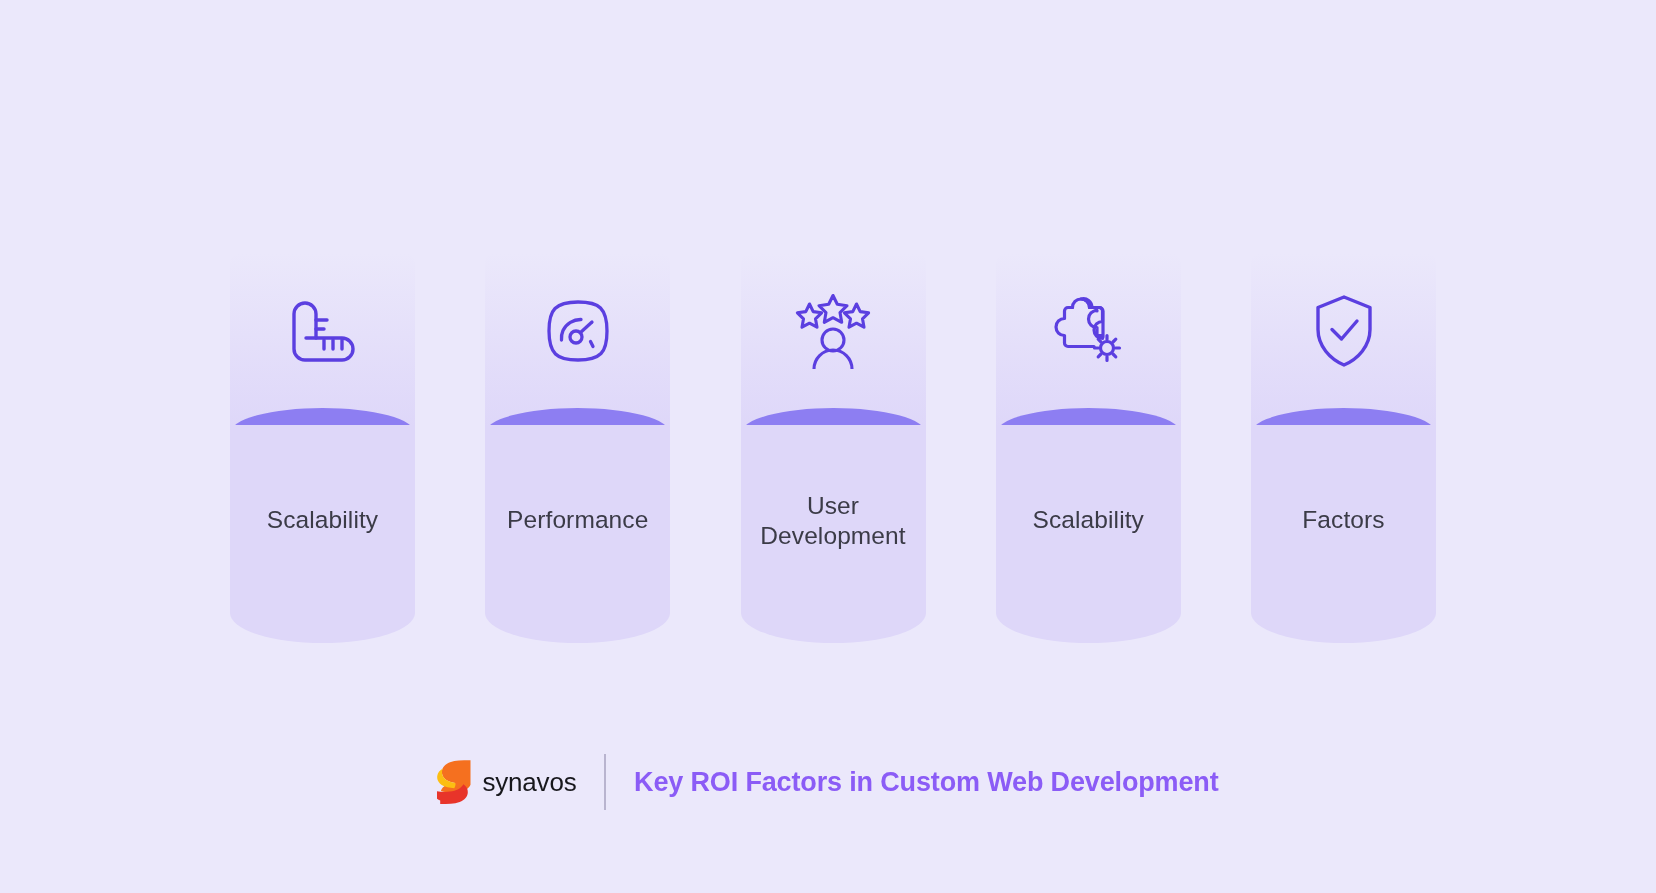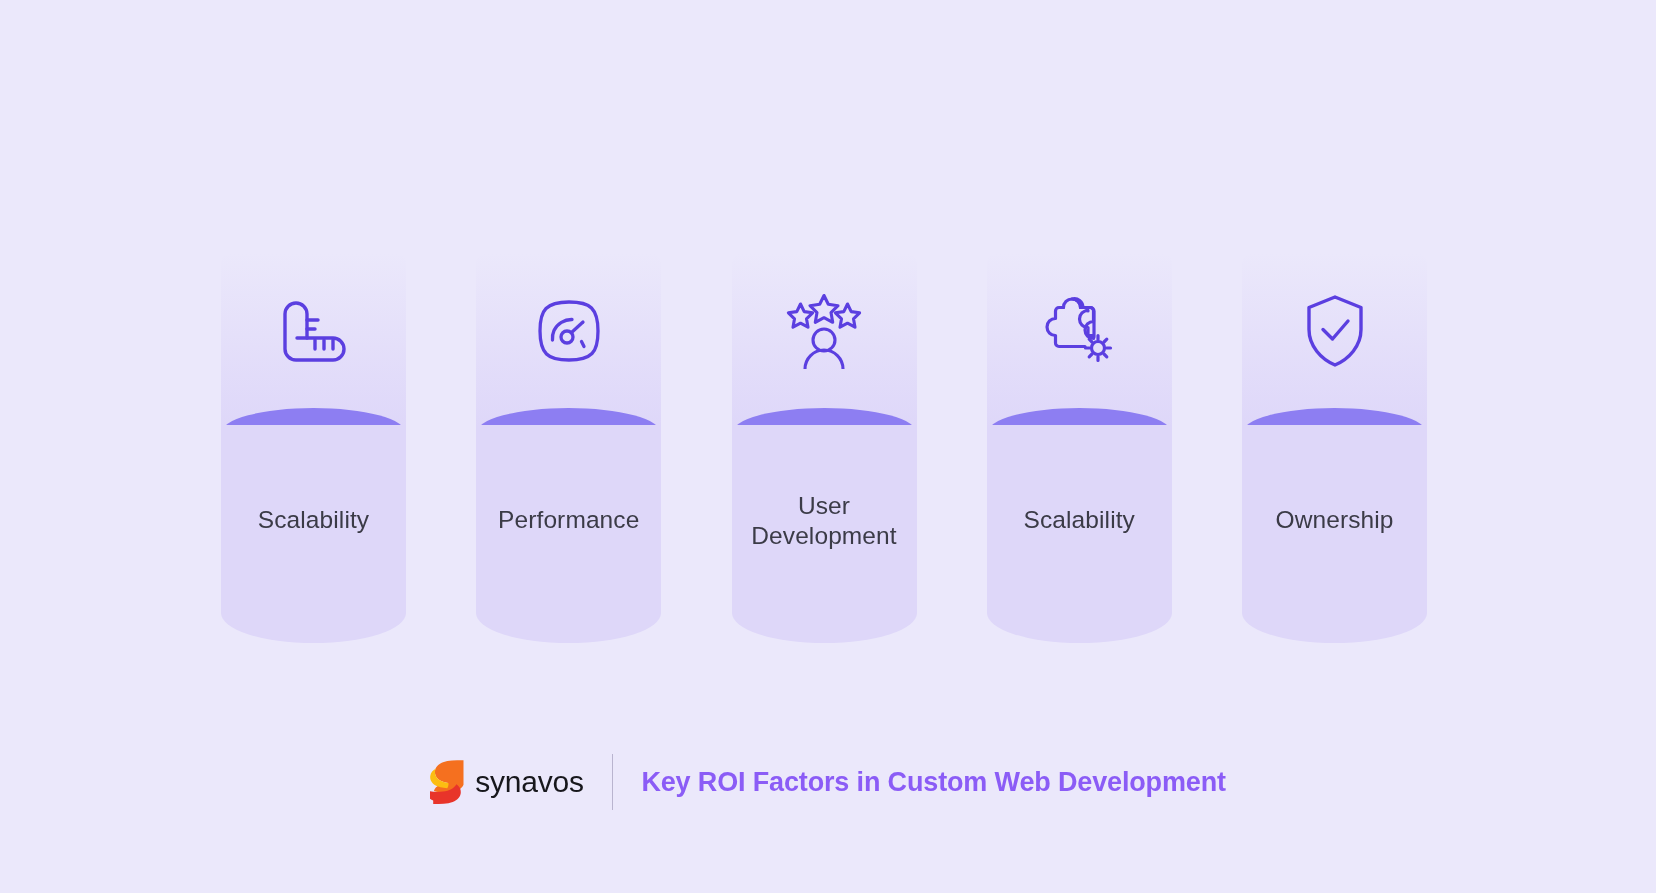--- a/index.html
+++ b/index.html
@@ -7,21 +7,21 @@
   body {
     background:#ebe8fb;
     font-family:"Liberation Sans", sans-serif;
     position:relative;
     overflow:hidden;
   }
 
   
   #cyl-row{
     position:absolute;
-    left:221px;
+    left:230px;
     top:253px;
     width:1206px;
     height:390px;
     display:flex;
     justify-content:space-between;
     align-items:center;
   }
 
   .cyl{
     position:relative;
@@ -100,21 +100,21 @@
     justify-content:center;
     gap:0px;
   }
   #logo-group{
     display:flex;
     align-items:center;
     gap:11px;
   }
   #logo-mark{ width:34px; height:46px; display:block; }
   #logo-word{
-    font-size:30px;
+    font-size:26px;
     color:#17171c;
     letter-spacing:-0.2px;
     font-weight:400;
   }
   #footer-divider{
     width:1.6px;
     height:56px;
     background:#b9b4cf;
     margin:0 28px;
   }
@@ -205,21 +205,21 @@
   <div class="cyl">
     <div class="cyl-top"></div>
     <div class="icon-wrap">
       <svg width="66" height="74" viewBox="0 0 66 74" fill="none" stroke="#5b3fe0" stroke-width="3.4" stroke-linecap="round" stroke-linejoin="round">
         <path d="M33 3 7 13.5v22C7 52 19 65 33 71c14-6 26-19 26-35.5v-22z"></path>
         <path d="M21 35.5 30.5 45 46 27"></path>
       </svg>
     </div>
     <div class="cyl-cap"></div>
     <div class="cyl-body"></div>
-    <div class="cyl-label">Ownership</div>
+    <div class="cyl-label">Factors</div>
   </div>
 
 
 </div>
 
 <div id="footer">
   <div id="logo-group">
     <svg id="logo-mark" viewBox="0 0 34 46" fill="none">
       <path d="M32.5 1.2C25 1.2 18.5 1.2 13 3.2 6.8 5.6 3.3 10.6 5.6 16.6c1.7 4.4 6.4 6.4 12.6 7.4-5.6.6-9.8 2-12.4 4.6-1 1-1.6 2.2-1.9 3.5 4.7 1.6 10.2 2 16.2 1.3 7-.8 11.7-3.6 13.4-7.6V1.2z" fill="#f5701f"></path>
       <path d="M18.2 24c-6.2-1-10.9-3-12.6-7.4-1-2.6-.8-5 .3-7.1-3.1 1.7-5.1 4.2-5.6 7.3-.9 5.6 3.1 9.8 10.2 11.4 2.1.5 4.4.8 6.8 1 1-1.9 1.6-3.7 1-5.2z" fill="#fcbe12"></path>

